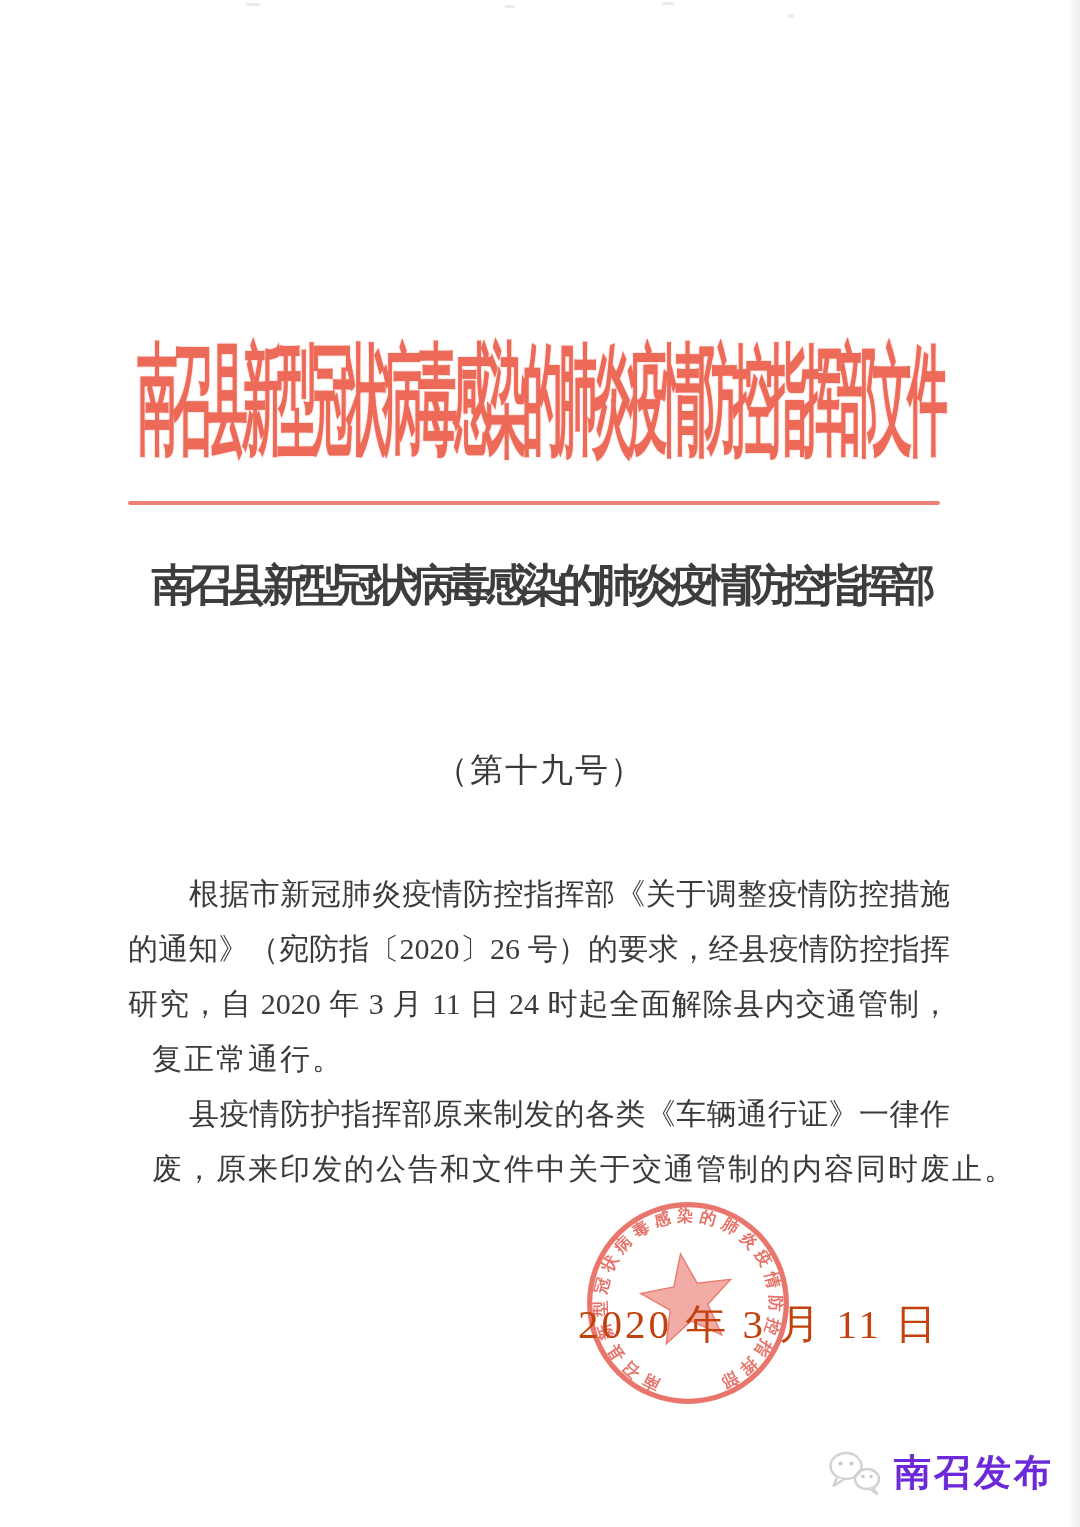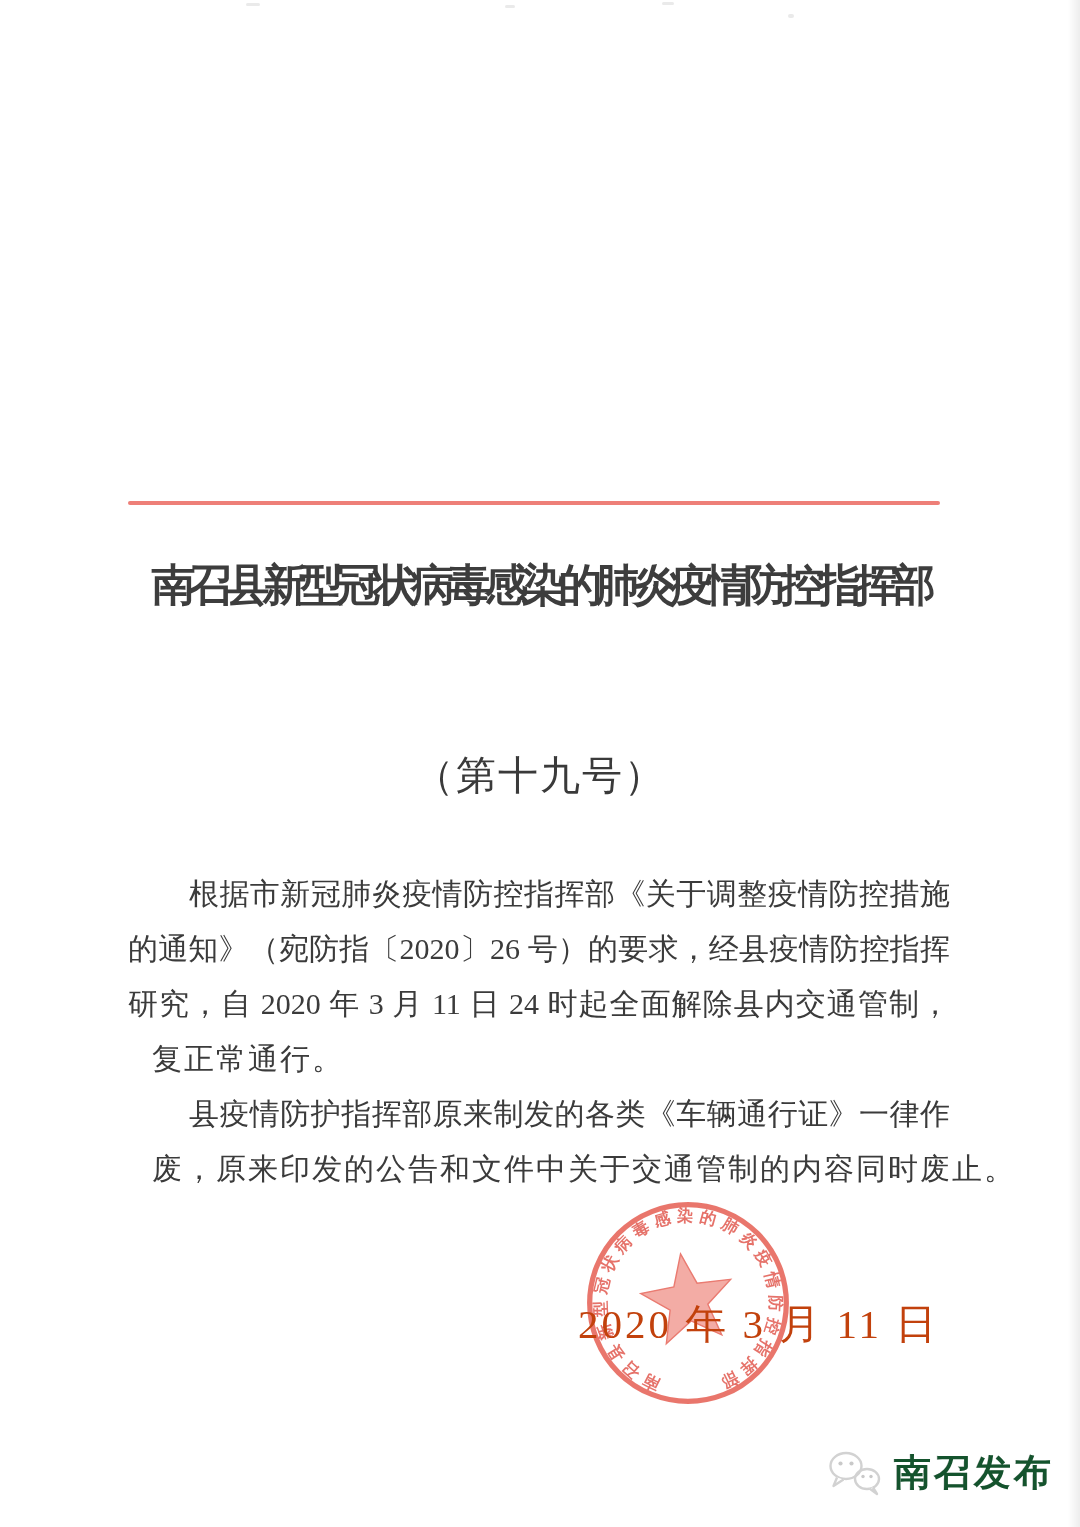--- a/index.html
+++ b/index.html
@@ -47,21 +47,21 @@
   }
   .announce-title {
     position:absolute; top:636px; left:0; width:100%;
     text-align:center;
     font-size:50px; font-weight:bold; letter-spacing:2px;
     color:#363636;
   }
   .doc-number {
     position:absolute; top:748px; left:0; width:100%;
     text-align:center;
-    font-size:40px; letter-spacing:2px;
+    font-size:33px; letter-spacing:2px;
     color:#3a3a3a;
   }
 
   
   .body-text {
     position:absolute; top:866px; left:128px; width:822px;
     font-size:30px; color:#3b3b3b;
   }
   .body-line {
     height:55px; line-height:55px;
@@ -92,36 +92,39 @@
   }
 
   
   .watermark {
     position:absolute; top:1448px; right:26px;
     display:flex; align-items:center; gap:10px;
     z-index:3;
   }
   .watermark .wm-label {
     font-size:37px; font-weight:bold; letter-spacing:3px;
-    color:#14532d;
+    color:#6d28d9;
     font-family:Liberation Serif, serif;
     text-shadow:1px 1.5px 0 #ffffff, -0.5px -0.5px 0 #c6c6c6;
   }
 </style>
 </head>
 <body>
 
 <div class="page">
 
   <div class="artifact" style="left:246px; top:3px;  width:14px; height:3px;"></div>
   <div class="artifact" style="left:505px; top:5px;  width:10px; height:3px;"></div>
   <div class="artifact" style="left:662px; top:2px;  width:12px; height:3px;"></div>
   <div class="artifact" style="left:788px; top:14px; width:6px;  height:4px;"></div>
   <div class="edge-shadow"></div>
 
+  <div class="letterhead">
+    <span>南召县新型冠状病毒感染的肺炎疫情防控指挥部文件</span>
+  </div>
   <div class="red-line"></div>
 
   <div class="issuer">南召县新型冠状病毒感染的肺炎疫情防控指挥部</div>
   <div class="doc-number">（第十九号）</div>
 
   <div class="body-text">
     <div class="body-line fill">　　根据市新冠肺炎疫情防控指挥部《关于调整疫情防控措施</div>
     <div class="body-line fill">的通知》（宛防指〔2020〕26 号）的要求，经县疫情防控指挥部</div>
     <div class="body-line fill">研究，自 2020 年 3 月 11 日 24 时起全面解除县内交通管制，恢</div>
     <div class="body-line end">复正常通行。</div>

